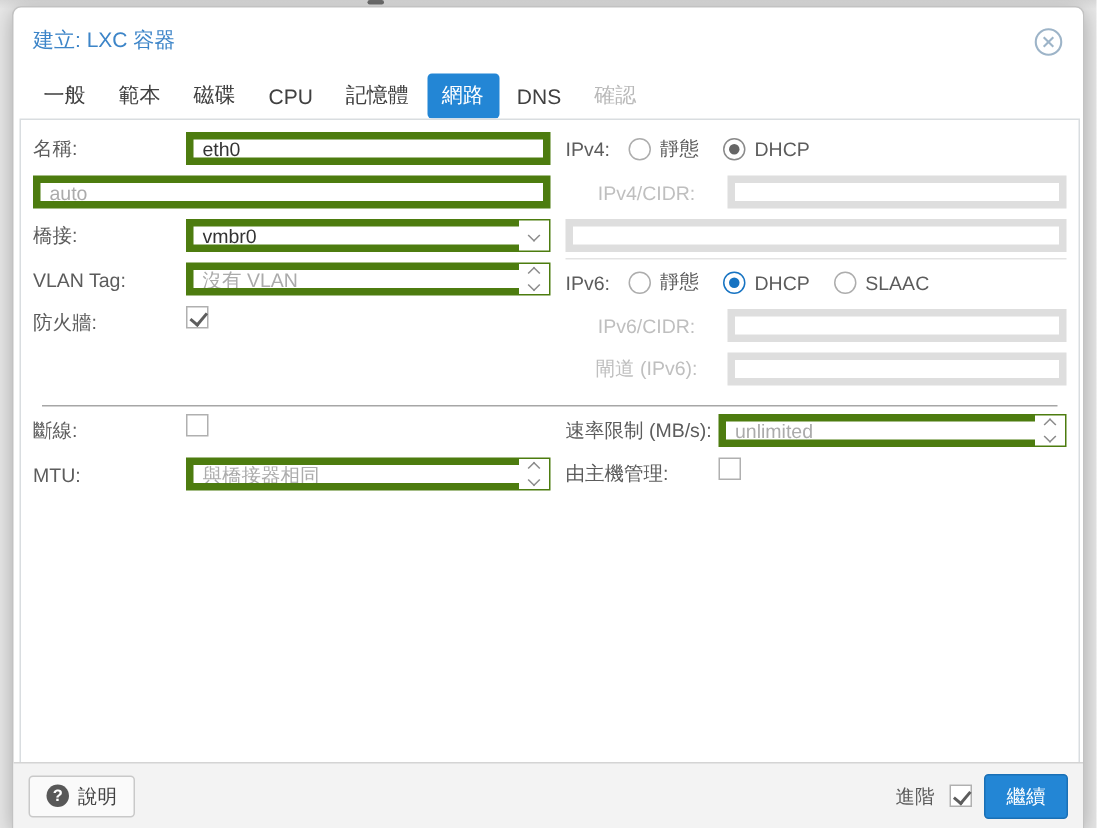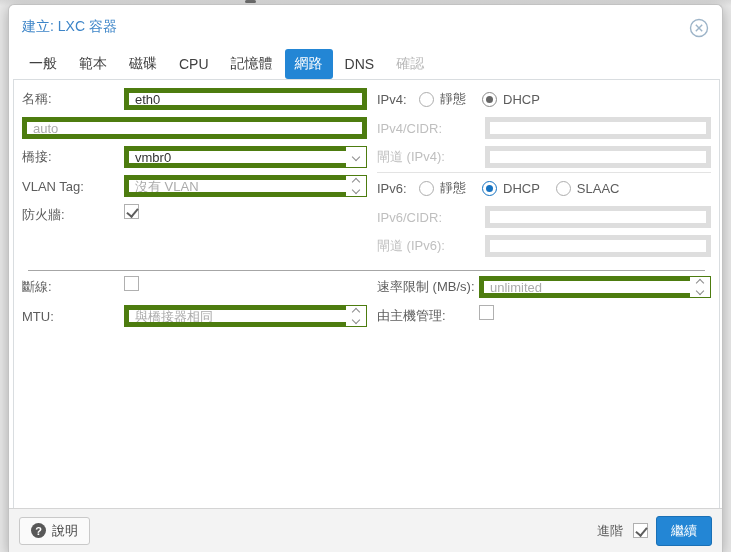--- a/index.html
+++ b/index.html
@@ -25,21 +25,21 @@
   .tab.disabled { color:#b9b9b9; }
   .panel {
     position:absolute; left:4px; top:74px; width:707px; height:430px;
     border:1px solid #d9dde0; background:#ffffff;
   }
   .col-left  { position:absolute; left:8px;  top:8px; width:345px; }
   .col-right { position:absolute; left:363px; top:8px; width:334px; }
   .row { display:flex; align-items:center; height:22px; margin-bottom:7px; }
   .lbl { width:102px; flex-shrink:0; font-size:13px; color:#5c5c5c; }
   .col-right .lbl { width:108px; }
-  .lbl.dis { color:#bfbfbf; }
+  .lbl.dis { color:#bfbfbf;text-align:center; }
   .field { flex:1; position:relative; height:22px; }
   .field input {
     width:100%; height:22px; border:5px solid #4d7c0f; padding:0 6px;
     font-size:13px; color:#333; font-family:"Liberation Sans", sans-serif; background:#fff;
   }
   .field input::placeholder { color:#ababab; opacity:1; }
   .field.dis input { border-color:#dedede; }
   .trigger { position:absolute; right:1px; top:1px; width:20px; height:20px; background:#fff;
              display:flex; flex-direction:column; align-items:center; justify-content:center; cursor:pointer; }
   .chev { width:6px; height:6px; border:solid #8b8b8b; border-width:0 1.4px 1.4px 0; }
@@ -172,21 +172,20 @@
           <span class="opt-lbl">DHCP</span>
         </div>
       </div>
       <div class="row">
         <div class="lbl dis">IPv4/CIDR:</div>
         <div class="field dis">
           <input disabled="" value="" style="">
         </div>
       </div>
       <div class="row" style="margin-bottom:4px">
-        <div class="lbl dis">閘道 (IPv4):</div>
         <div class="field dis">
           <input disabled="" value="" style="">
         </div>
       </div>
       <div class="sub-sep"></div>
       <div class="radio-row">
         <div class="lbl" style="width:42px">IPv6:</div>
         <div class="radio-opt">
           <span class="radio"></span>
           <span class="opt-lbl">靜態</span>

